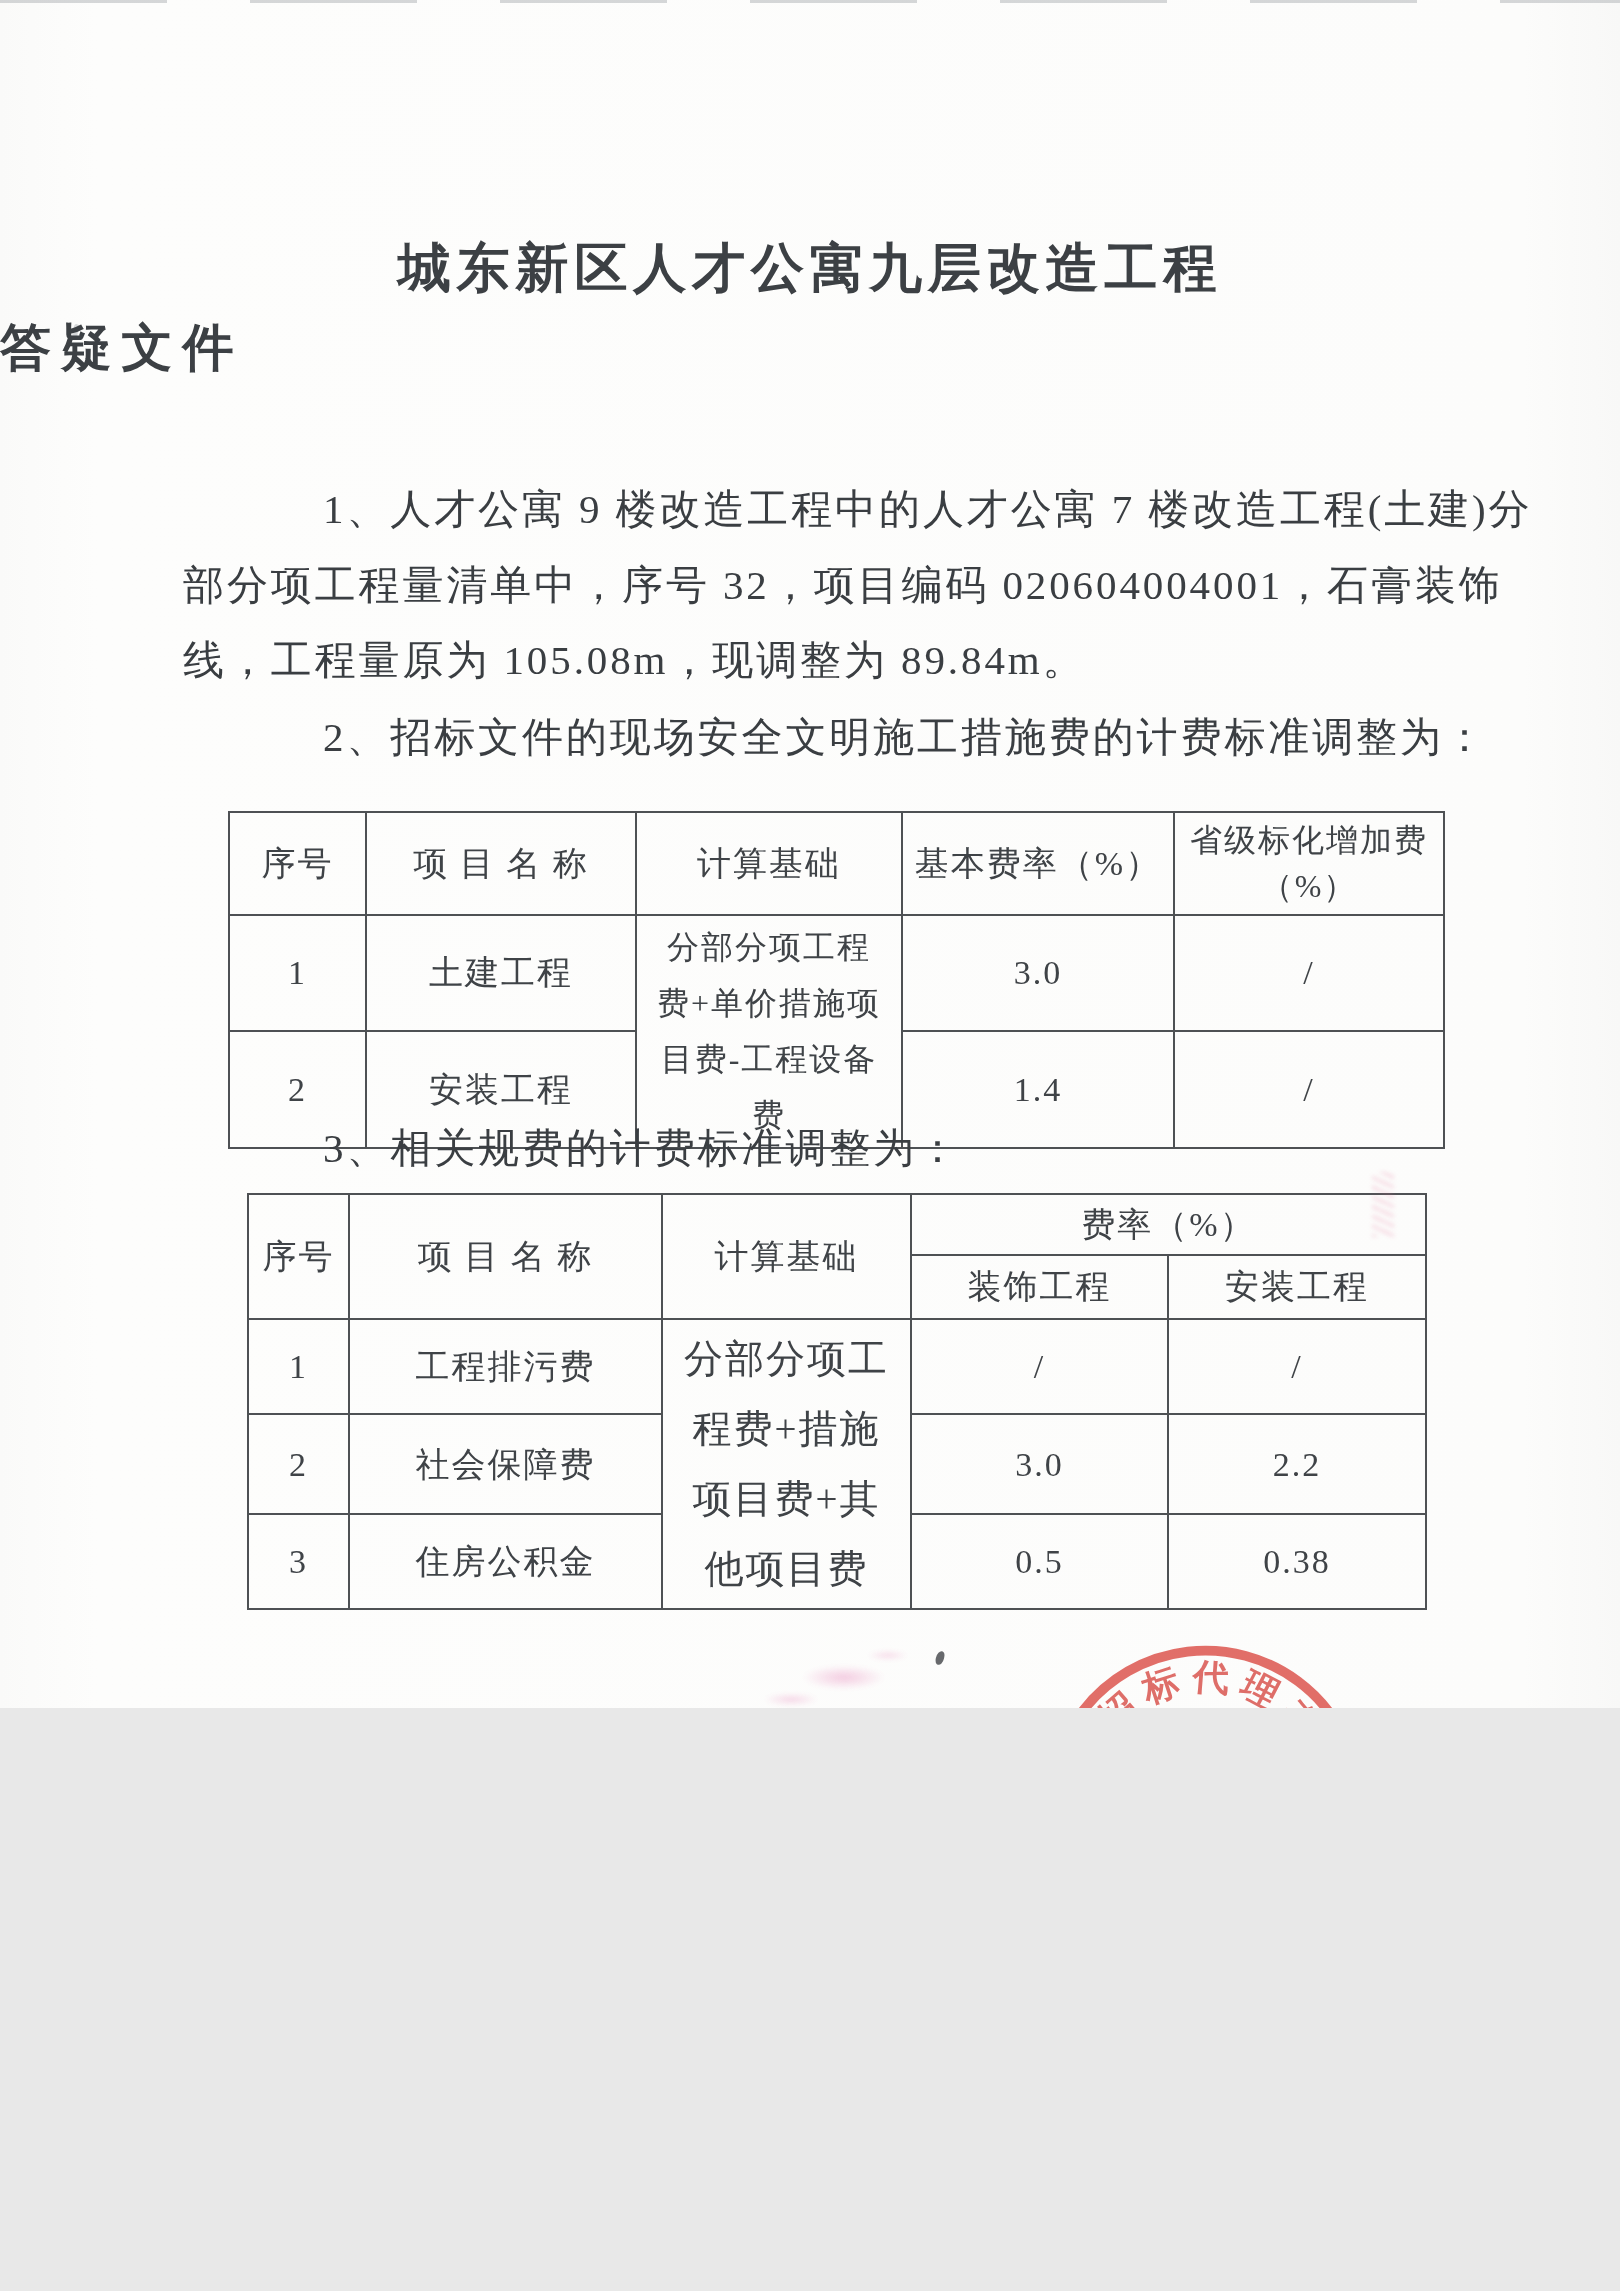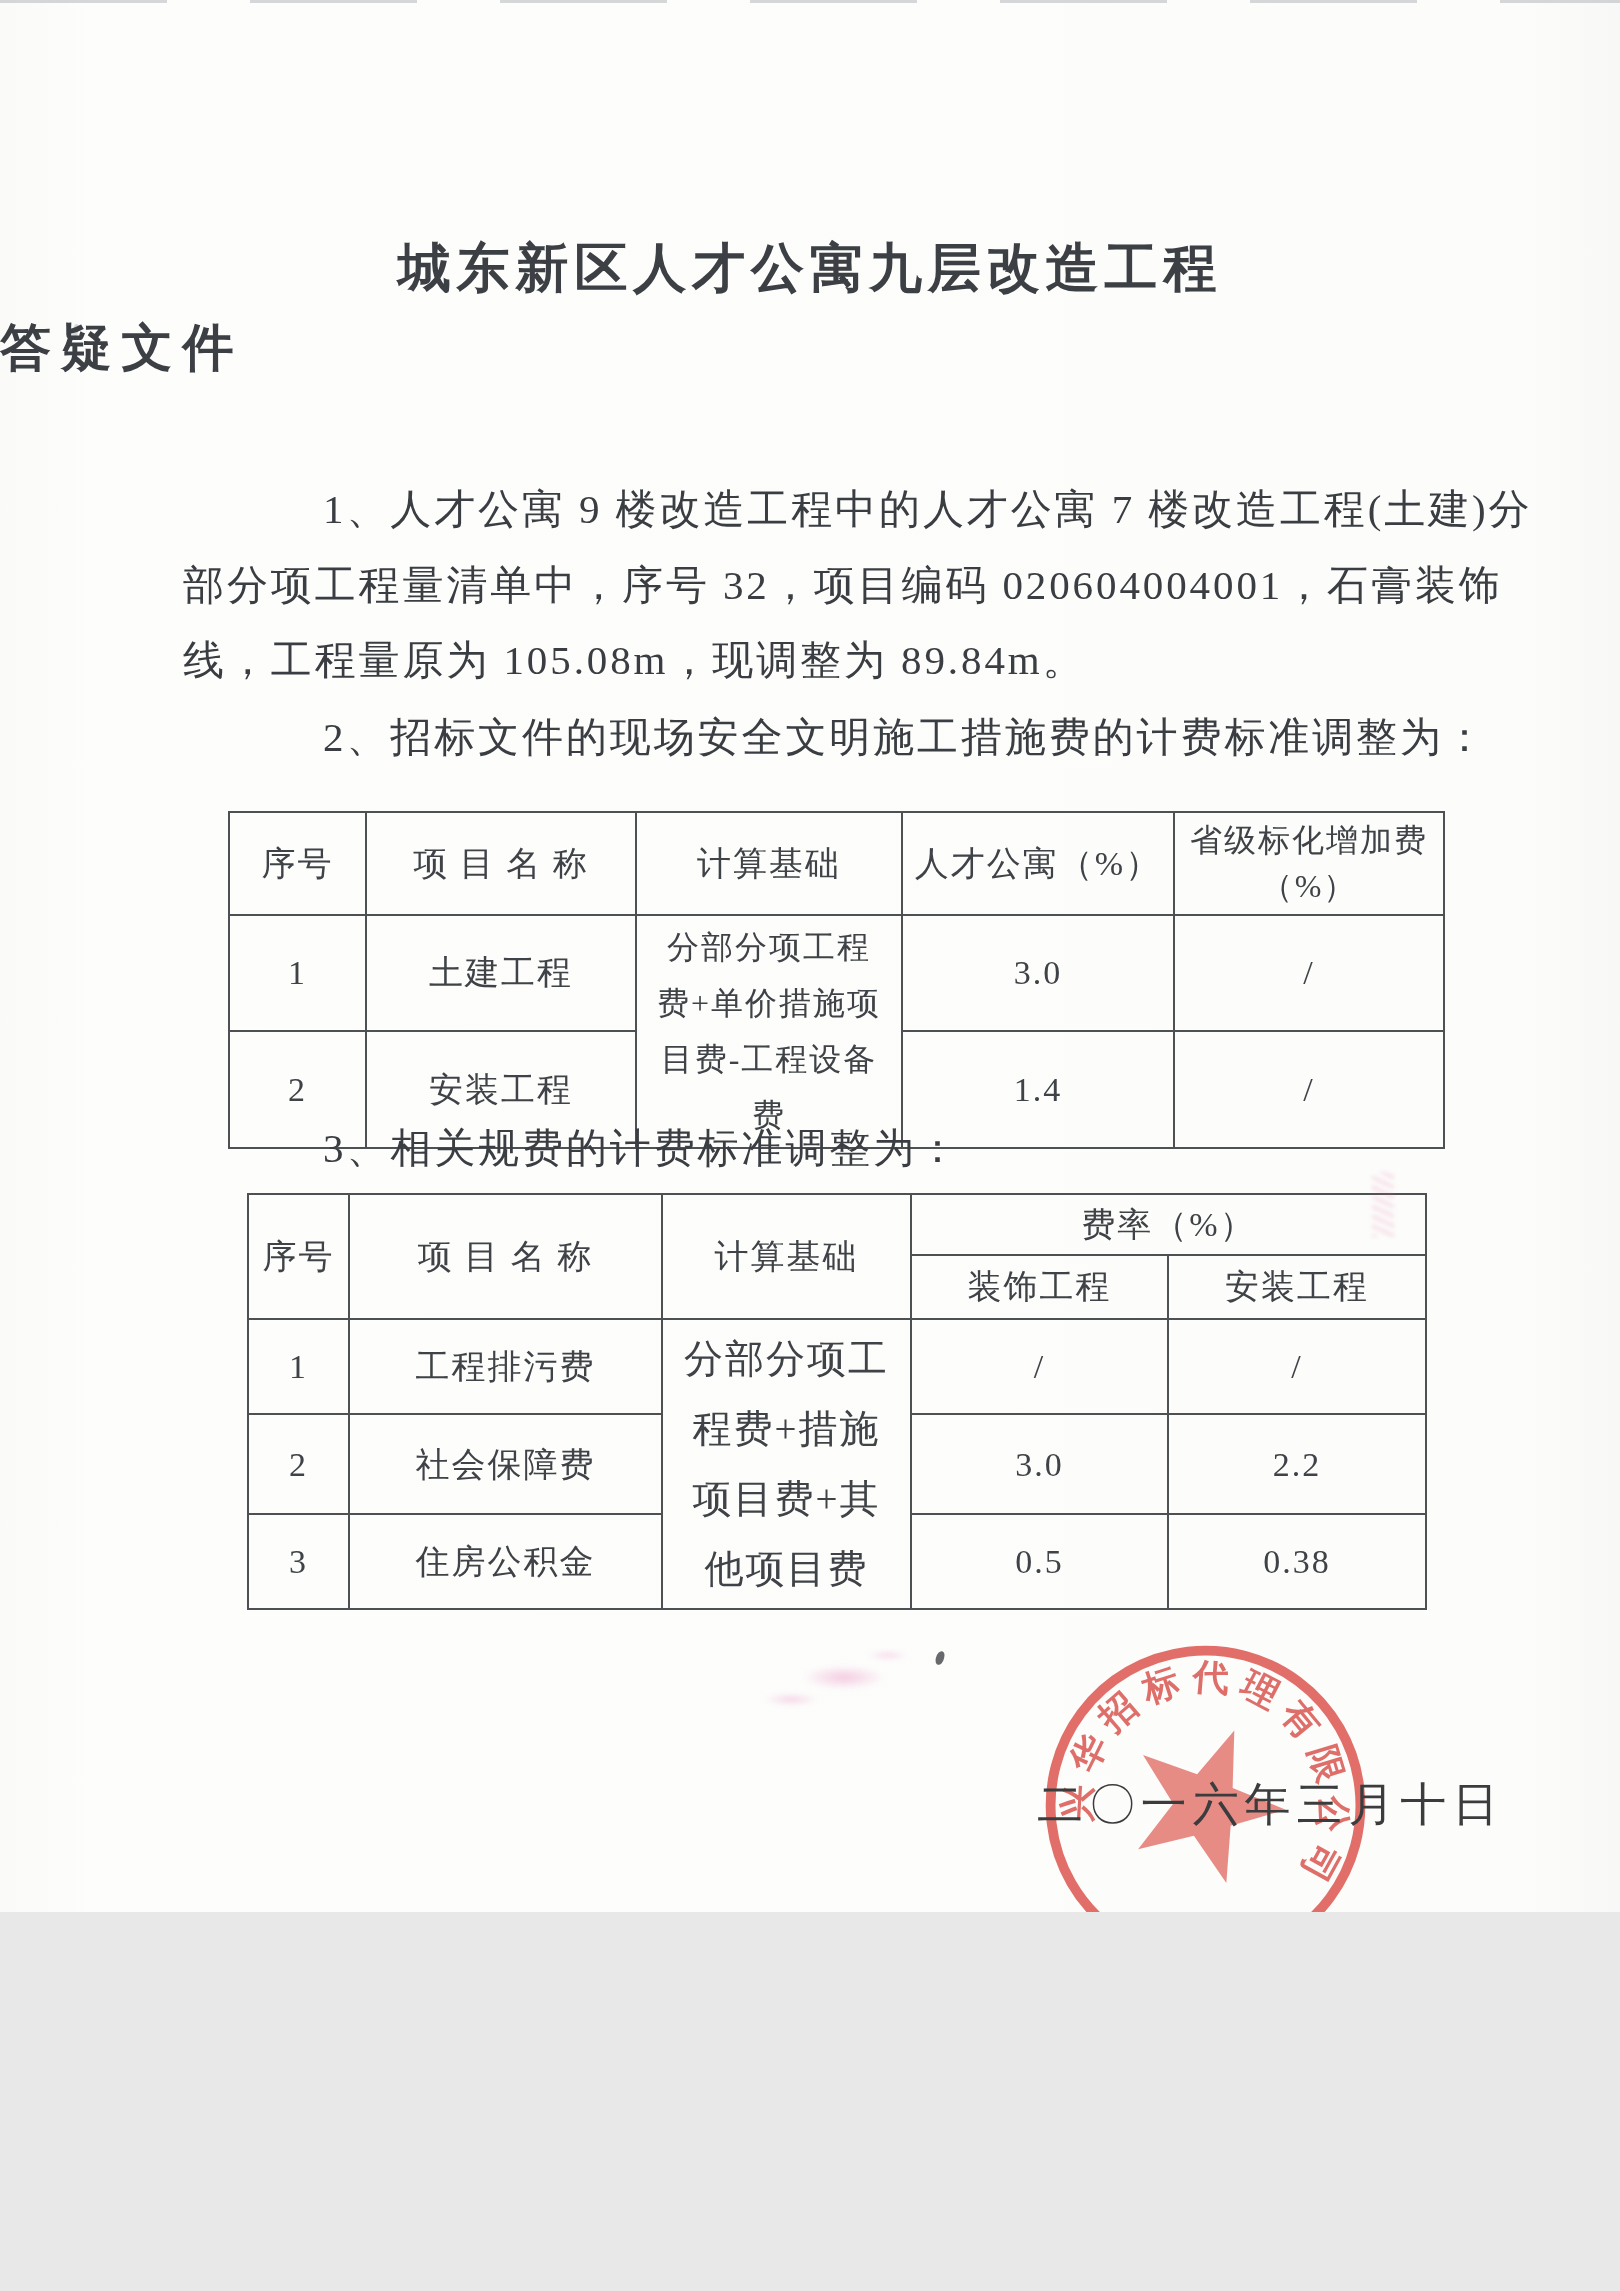--- a/index.html
+++ b/index.html
@@ -1,18 +1,18 @@
 <!DOCTYPE html>
 <html><head>
 <meta charset="utf-8">
 <style>
   html,body{margin:0;padding:0;background:#e8e8e8;}
   #page{
     position:relative;
-    width:1620px;height:1912px;
+    width:1620px;height:1708px;
     margin:0 auto;
     background:linear-gradient(90deg,#fafaf9 0%,#fdfdfc 6%,#fcfcfb 94%,#f8f8f7 100%);
     overflow:hidden;
     font-family:"Liberation Serif","DejaVu Serif",serif;
     color:#3a3e42;
   }
   .abs{position:absolute;}
   .doc-line{font-size:41px;letter-spacing:2.9px;white-space:nowrap;color:#3a3e42;}
   #doc-title{top:233px;left:0;width:100%;text-align:center;font-size:53px;font-weight:bold;letter-spacing:5.9px;color:#3c4044;}
   #doc-subtitle{top:314px;left:0;width:100%;text-align:left;font-size:51px;font-weight:bold;letter-spacing:9.8px;color:#3c4044;}
@@ -81,21 +81,21 @@
         <col style="width:270px">
         <col style="width:266px">
         <col style="width:272px">
         <col style="width:270px">
     </colgroup>
     <tbody>
         <tr style="height:98px">
       <th>序号</th>
       <th>项 目 名 称</th>
       <th>计算基础</th>
-      <th>人才公寓（%）</th>
+      <th>基本费率（%）</th>
       <th style="font-size:32px;line-height:1.45">省级标化增加费（%）</th>
     </tr>
     <tr style="height:93px">
       <td>1</td>
       <td>土建工程</td>
       <td rowspan="2" style="font-size:32px;line-height:1.75;padding:3.9px 13.7px">分部分项工程费+单价措施项目费-工程设备费</td>
       <td>3.0</td>
       <td>/</td>
     </tr>
     <tr style="height:94px">

